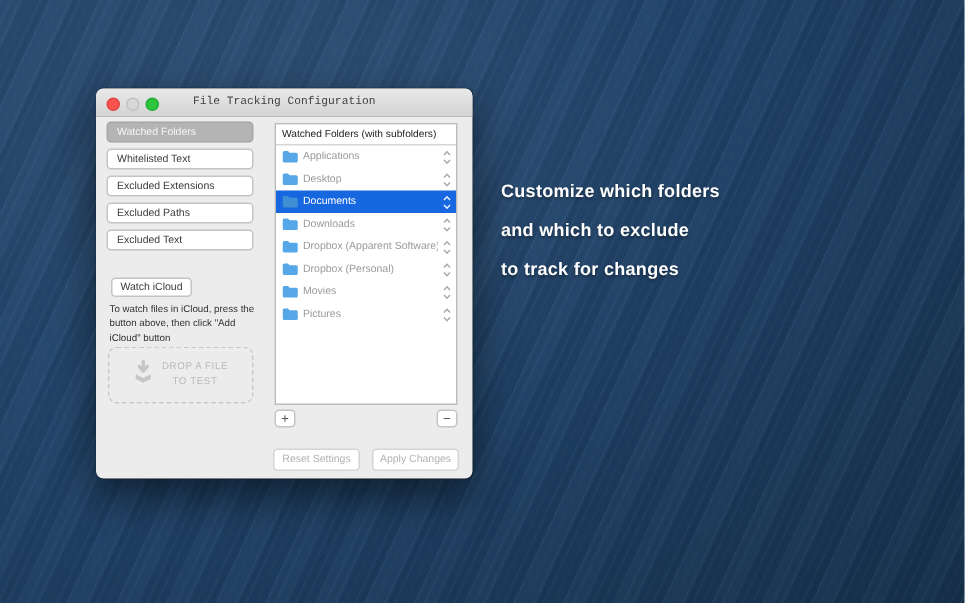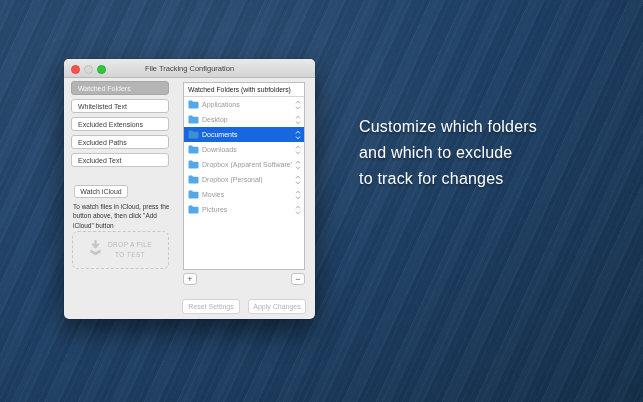--- a/index.html
+++ b/index.html
@@ -28,21 +28,21 @@
     background:#ececec;
     box-shadow:0 12px 28px rgba(0,0,0,0.5), 0 0 1px rgba(0,0,0,0.6);
   }
   .titlebar{
     position:relative;height:18px;border-radius:5px 5px 0 0;
     background:linear-gradient(#e9e9e9,#d5d4d5);
     border-bottom:1px solid #b9b8b9;
   }
   .title{
     position:absolute;left:0;right:0;top:0;height:27px;line-height:19px;
-    text-align:center;font-size:7.5px;color:#3f3f3f;
+    text-align:center;font-size:7.5px;color:#3f3f3f;font-family:Liberation Mono, monospace;
   }
   .lights{position:absolute;left:7px;top:5.5px;display:flex;gap:4px;}
   .light{width:7px;height:7px;border-radius:50%;}
   .light.red{background:#fb534e;border:0.5px solid #e04540;}
   .light.gray{background:#d9d7d7;border:0.5px solid #c3c1c1;}
   .light.green{background:#2fc63f;border:0.5px solid #24ad35;}
   
   .sb-btn{
     position:absolute;left:7px;width:98px;height:14px;
     background:#fff;border:1px solid #c4c4c4;border-radius:3px;
@@ -91,22 +91,22 @@
     font-size:9px;line-height:10px;text-align:center;color:#555;
   }
   
   .footer-btn{
     position:absolute;top:240px;width:58px;height:15px;
     background:#fff;border:1px solid #d4d4d4;border-radius:3px;box-sizing:border-box;
     font-size:7px;line-height:13px;text-align:center;color:#b3b3b3;
   }
   
   .tagline{
-    position:absolute;left:359px;top:114px;z-index:1;
-    color:#fff;font-size:16px;font-weight:normal;line-height:26px;
+    position:absolute;left:334px;top:114px;z-index:1;
+    color:#fff;font-size:12px;font-weight:bold;line-height:26px;
     text-shadow:0 1.5px 2px rgba(0,0,0,0.35);
     letter-spacing:0.2px;
   }
 </style>
 </head>
 <body>
 
 <div class="desktop">
 
   <div class="tagline">

